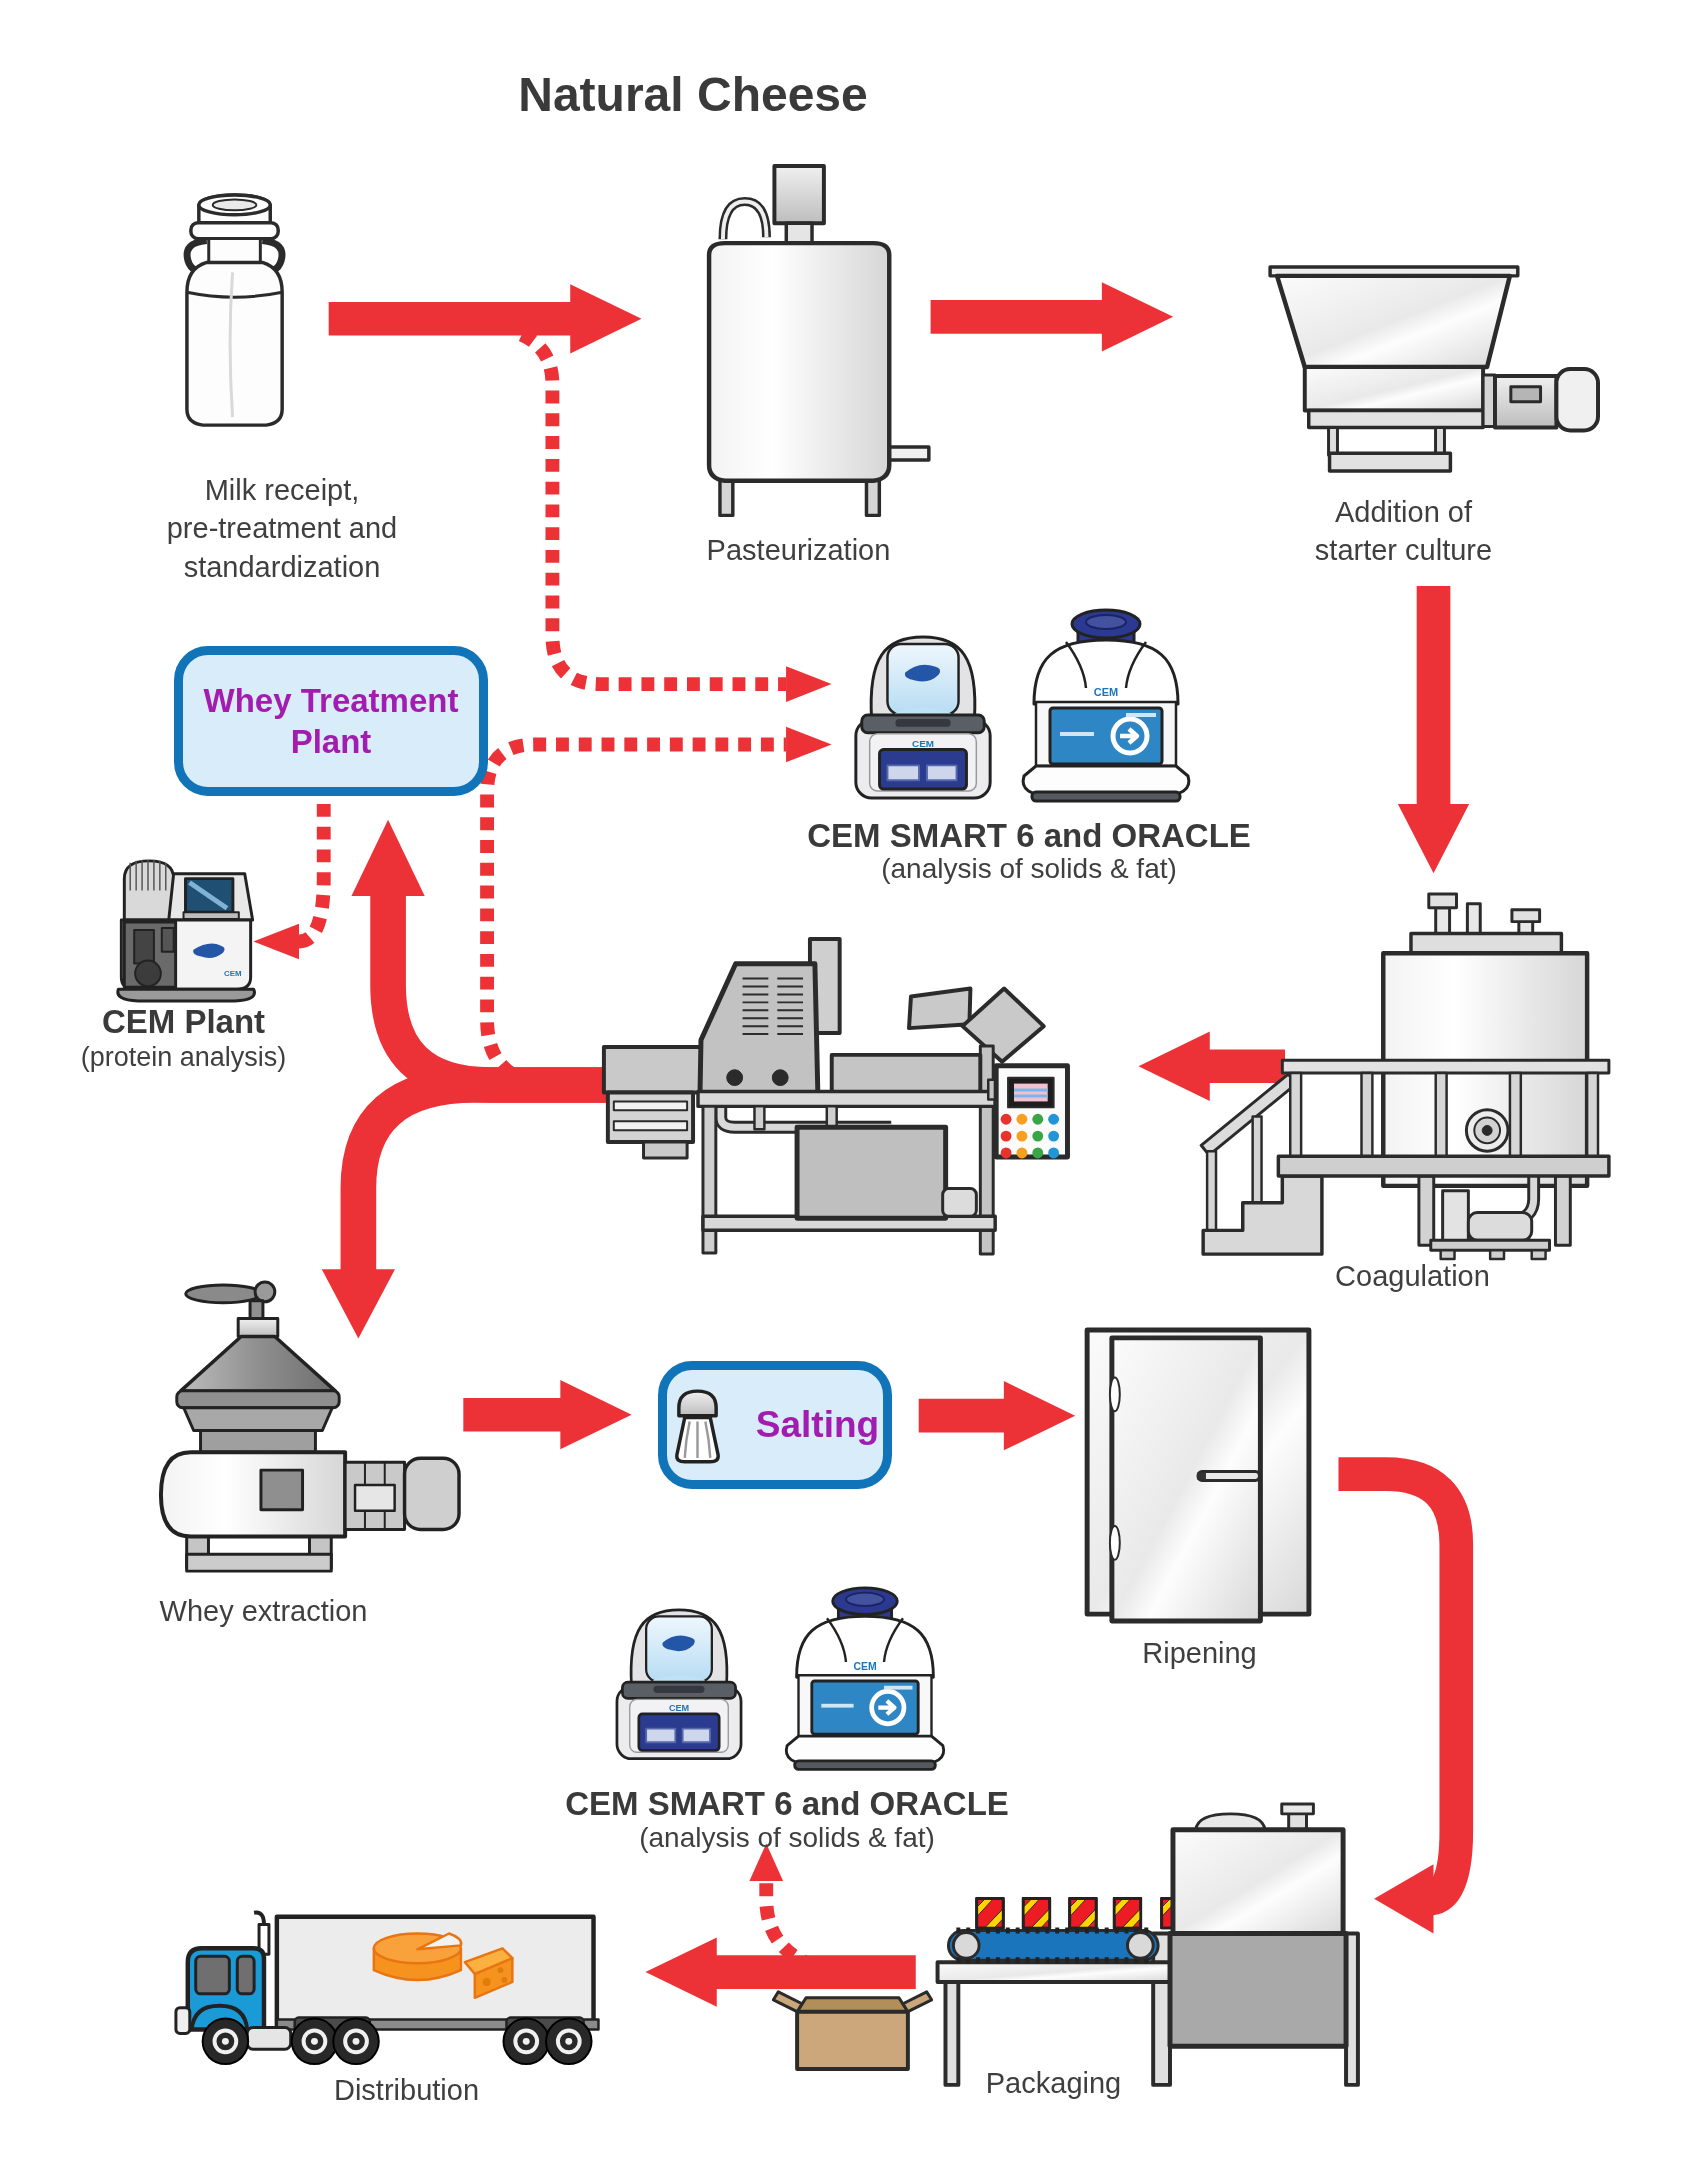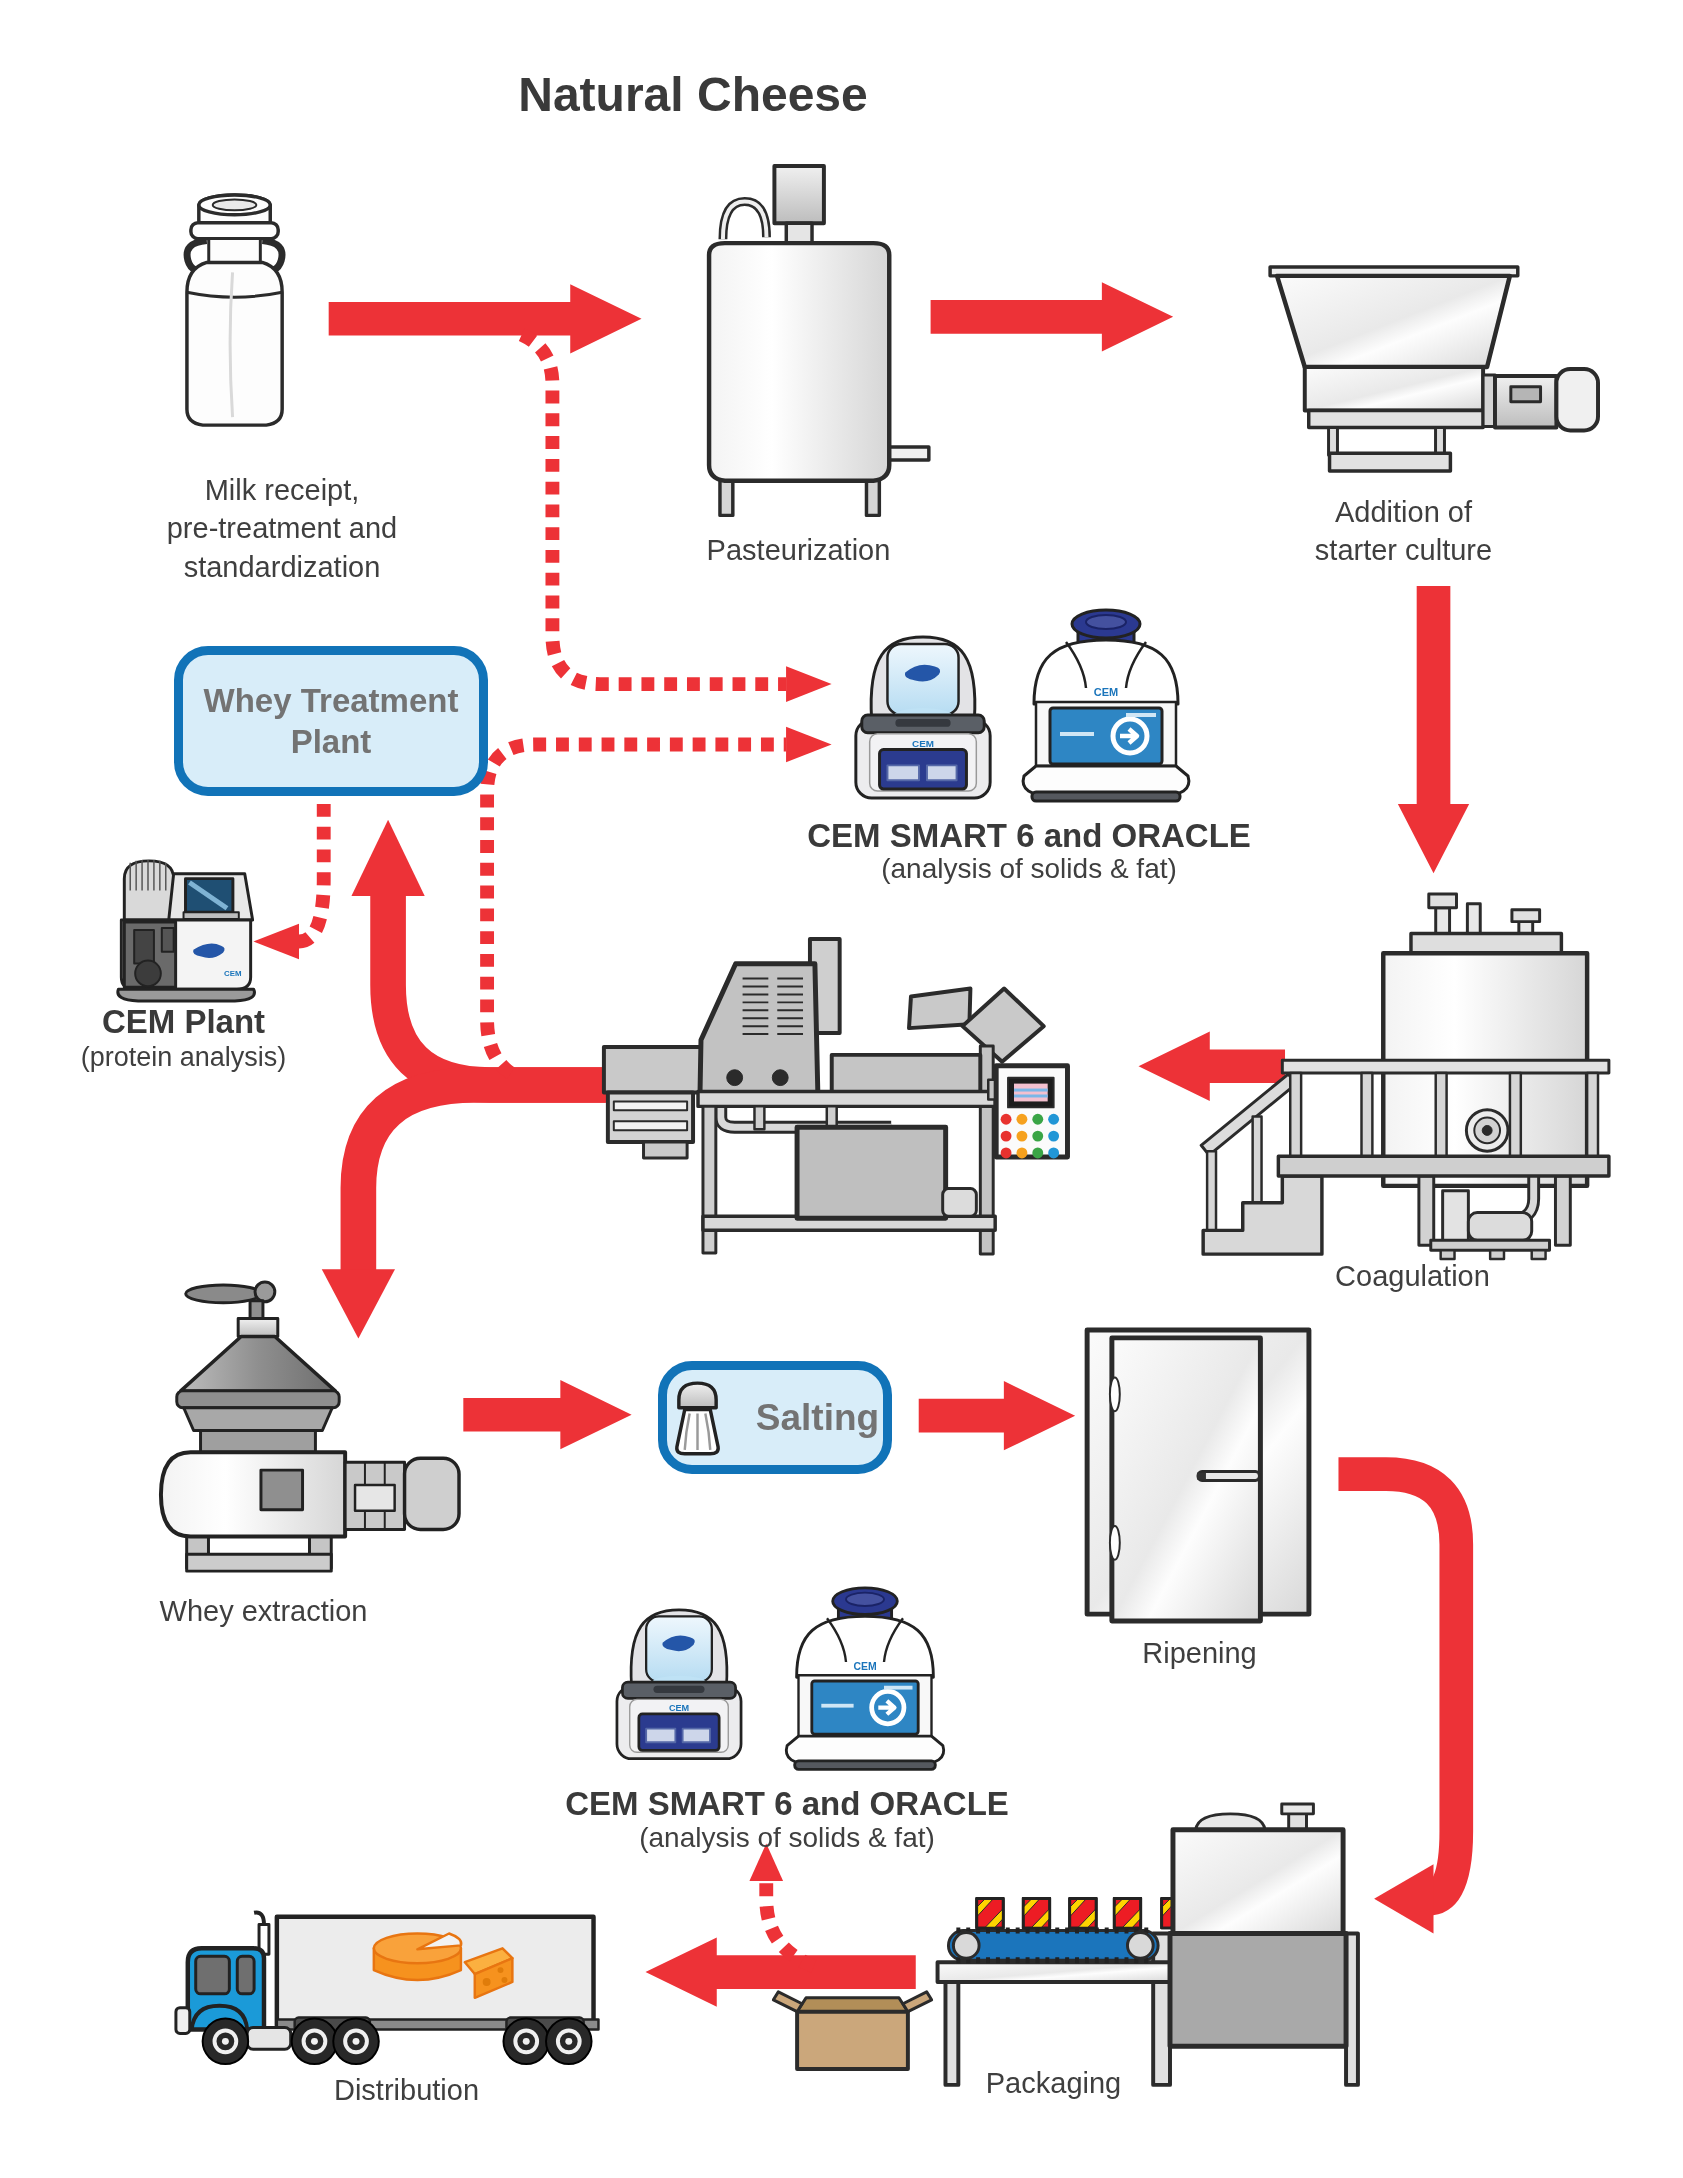--- a/index.html
+++ b/index.html
@@ -5,21 +5,21 @@
   html,body{margin:0;padding:0;background:#ffffff;}
   #canvas{position:relative;width:1683px;height:2178px;background:#ffffff;overflow:hidden;
           font-family:"Liberation Sans", sans-serif;}
   .abs{position:absolute;}
   .lbl{position:absolute;text-align:center;color:#3f3f3f;font-size:29px;line-height:1.32;
        white-space:pre-line;}
   .lbl-b{font-weight:bold;font-size:33px;color:#3a3a3a;}
   .title{font-size:48px;font-weight:bold;color:#3a3a3a;}
   .blue-box{position:absolute;background:#d8edf9;border:9px solid #1173b8;border-radius:34px;
             display:flex;align-items:center;justify-content:center;box-sizing:border-box;}
-  .blue-box .bb-text{font-weight:bold;color:#737373;text-align:center;white-space:pre-line;}
+  .blue-box .bb-text{font-weight:bold;color:#a21caf;text-align:center;white-space:pre-line;}
   svg{display:block;overflow:visible;}
 </style>
 </head>
 <body>
 
 <div id="canvas">
 
 <svg class="abs" width="0" height="0" aria-hidden="true">
   <defs>
     <linearGradient id="gMetal" x1="0" y1="0" x2="1" y2="0">
@@ -326,21 +326,21 @@
     <rect x="48" y="280" width="146" height="17" fill="#cccccc" stroke-width="3"></rect>
     <path d="M52,177 L208,177 L208,262 L52,262 Q22,262 22,220 Q22,177 52,177 Z" fill="url(#gMetal)" stroke-width="4"></path>
     <rect x="123" y="195" width="42" height="40" fill="#8f8f8f" stroke-width="3"></rect>
     <rect x="208" y="187" width="60" height="68" fill="#c9c9c9" stroke-width="3"></rect>
     <path d="M228,187 V255 M248,187 V255" fill="none" stroke-width="2"></path>
     <rect x="218" y="210" width="40" height="26" fill="#e6e6e6" stroke-width="2.5"></rect>
     <rect x="268" y="183" width="55" height="72" rx="16" fill="#cfcfcf" stroke-width="3.5"></rect>
   </g>
 </svg>
 
-<div class="blue-box" style="left:658px;top:1361px;width:234px;height:113px;z-index:2;gap:32px">
+<div class="blue-box" style="left:658px;top:1361px;width:234px;height:128px;z-index:2;gap:32px">
   <svg width="53" height="79" viewBox="0 0 54 80">
     <g stroke="#222" stroke-linejoin="round">
       <path d="M8,22 Q8,5 27,5 Q46,5 46,22 L46,30 L8,30 Z" fill="url(#gGray)" stroke-width="3.5"></path>
       <path d="M14,32 L40,32 L48,70 Q49,77 40,77 L14,77 Q5,77 6,70 Z" fill="#ffffff" stroke-width="3.5"></path>
       <path d="M19,36 Q15,55 14,73 M27,36 L27,73 M35,36 Q39,55 40,73" fill="none" stroke="#9a9a9a" stroke-width="2.5"></path>
     </g>
   </svg>
   <span class="bb-text" style="font-size:37px">Salting</span>
 </div>
 

